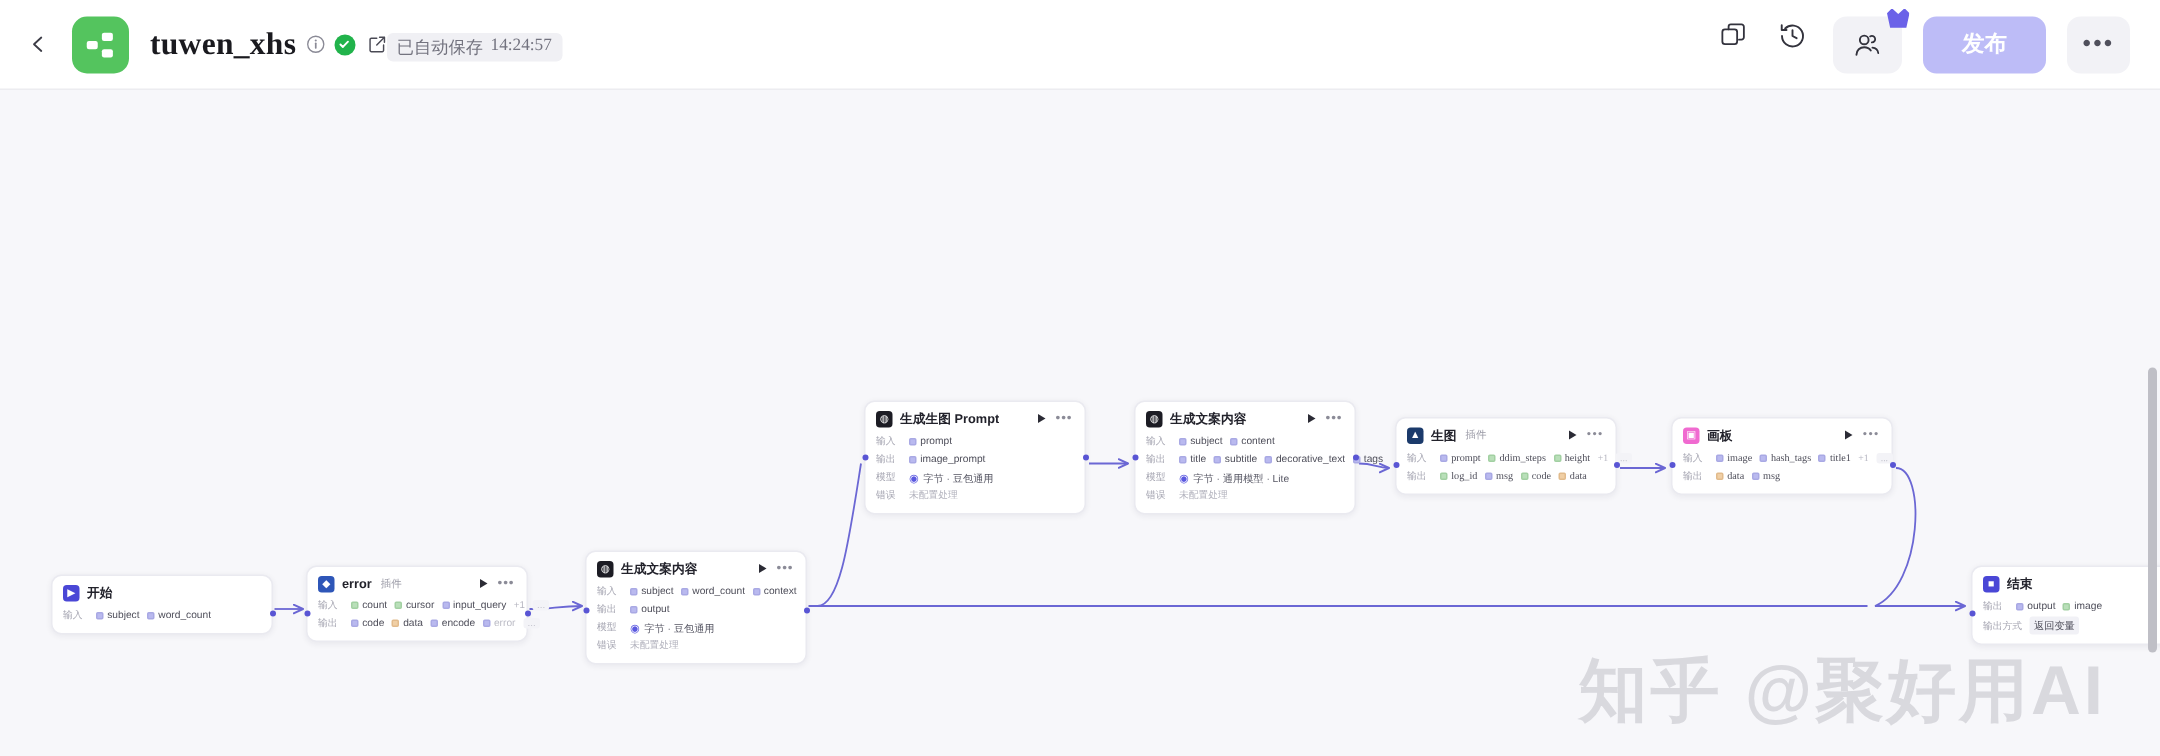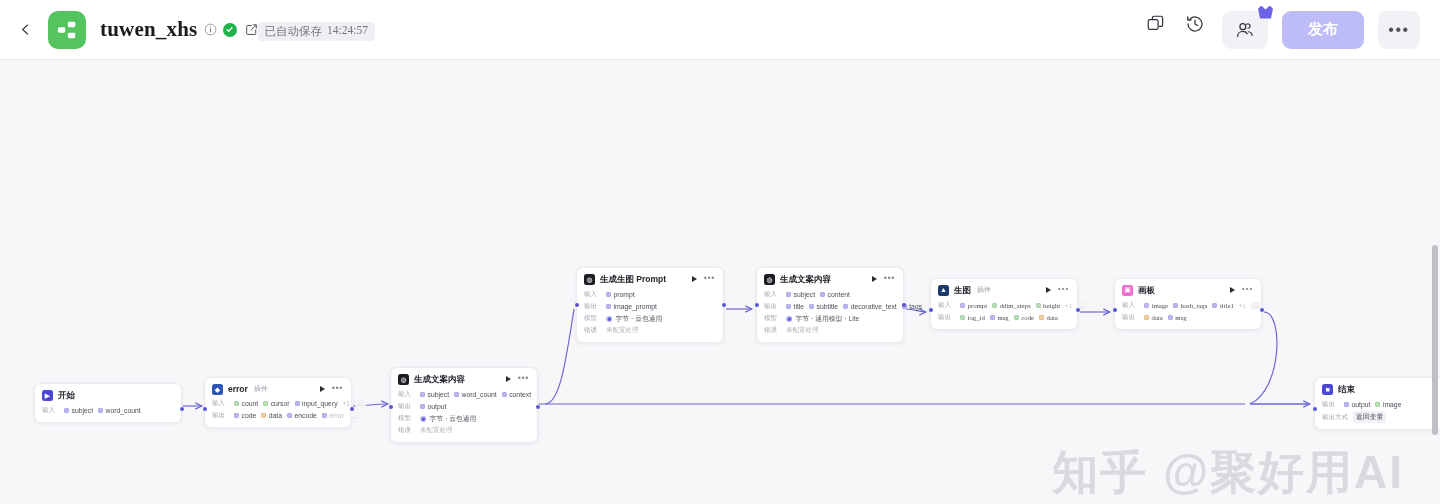--- a/index.html
+++ b/index.html
@@ -164,21 +164,21 @@
   #n-search  { left: 204px;  top: 317px;  width: 148px; }
   #n-content { left: 390px;  top: 307px;  width: 148px; }
   #n-prompt  { left: 576px;  top: 207px;  width: 148px; }
   #n-cover   { left: 756px;  top: 207px;  width: 148px; }
   #n-image   { left: 930px;  top: 218px;  width: 148px; font-family: Liberation Serif, serif; }
   #n-board   { left: 1114px; top: 218px;  width: 148px; font-family: Liberation Serif, serif; }
   #n-end     { left: 1314px; top: 317px;  width: 148px; }
 
   
   .watermark {
-    position: absolute; right: 36px; bottom: 0;
+    position: absolute; right: 36px; bottom: 12px;
     font-size: 46px; color: #d9d9de;
     font-weight: bold; letter-spacing: 2px;
     white-space: nowrap; z-index: 5; user-select: none;
   }
 
   
   .vscroll {
     position: absolute; right: 2px; top: 245px;
     width: 6px; height: 190px; border-radius: 3px;
     background: #bfbfc6; z-index: 25; cursor: pointer;

